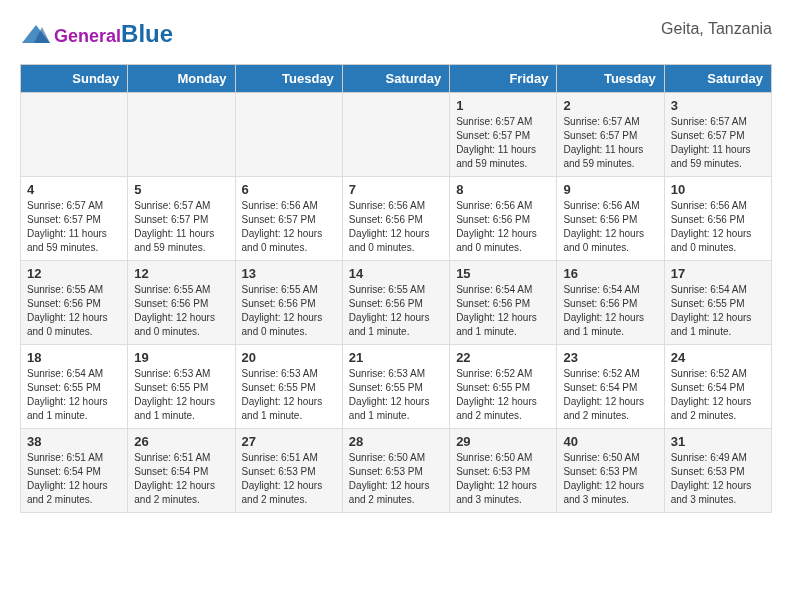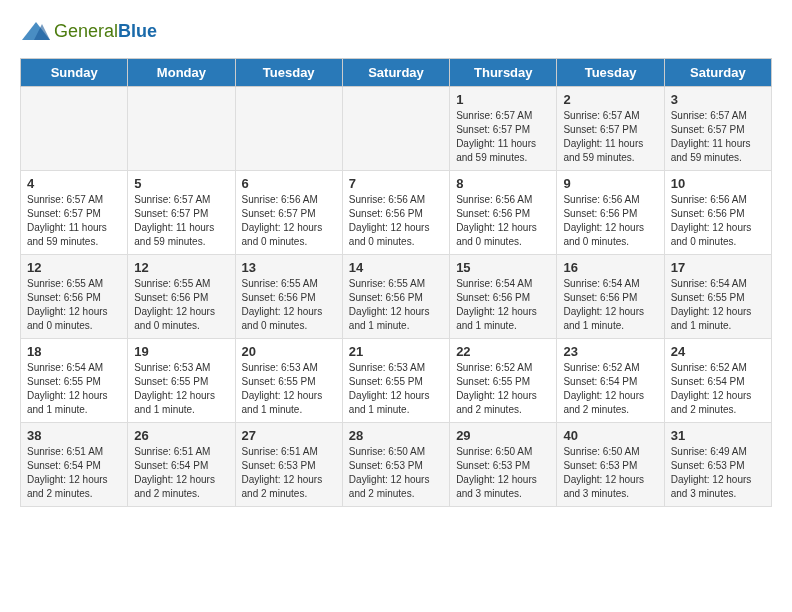--- a/index.html
+++ b/index.html
@@ -16,25 +16,25 @@
       align-items: flex-start;
       margin-bottom: 16px;
     }
     .logo {
       display: flex;
       align-items: center;
       gap: 4px;
     }
     .logo-text-general {
       font-size: 18px;
-      font-weight: normal;
-      color: #4d7c0f;
+      font-weight: bold;
+      color: #a21caf;
     }
     .logo-text-blue {
-      font-size: 18px;
+      font-size: 24px;
       font-weight: bold;
       color: #1a6aaa;
     }
     .logo-icon {
       width: 28px;
       height: 22px;
       margin-left: 2px;
     }
     .title-area {
       text-align: right;
@@ -52,21 +52,21 @@
       width: 100%;
       border-collapse: collapse;
       border: 1px solid #ccc;
     }
     .calendar th {
       background-color: #2979b8;
       color: #fff;
       font-size: 13px;
       font-weight: bold;
       padding: 6px 8px;
-      text-align: center;
+      text-align: right;
       border: 1px solid #ccc;
     }
     .calendar td {
       vertical-align: top;
       padding: 5px 6px;
       border: 1px solid #ddd;
       width: calc(100% / 7);
       font-size: 10.5px;
       min-height: 80px;
     }
@@ -98,31 +98,32 @@
   <div class="logo">
     <svg class="logo-icon" viewBox="0 0 28 22" xmlns="http://www.w3.org/2000/svg">
       <polygon points="14,2 28,20 0,20" fill="#2979b8" opacity="0.85"></polygon>
       <polygon points="20,4 28,20 12,20" fill="#1a5a9a" opacity="0.6"></polygon>
     </svg>
     <div>
       <span class="logo-text-general">General</span><span class="logo-text-blue">Blue</span>
     </div>
   </div>
   <div class="title-area">
+    <div class="location-title">Geita, Tanzania</div>
   </div>
 </div>
 
 <table class="calendar">
   <thead>
     <tr>
     <th>Sunday</th>
         <th>Monday</th>
         <th>Tuesday</th>
         <th>Saturday</th>
-        <th>Thursday</th>
+        <th>Friday</th>
         <th>Tuesday</th>
         <th>Saturday</th>
       </tr>
   </thead>
   <tbody id="calendar-body">
   <tr>
         <td class="empty-cell"></td>
         <td class="empty-cell"></td>
         <td class="empty-cell"></td>
         <td class="empty-cell"></td>

